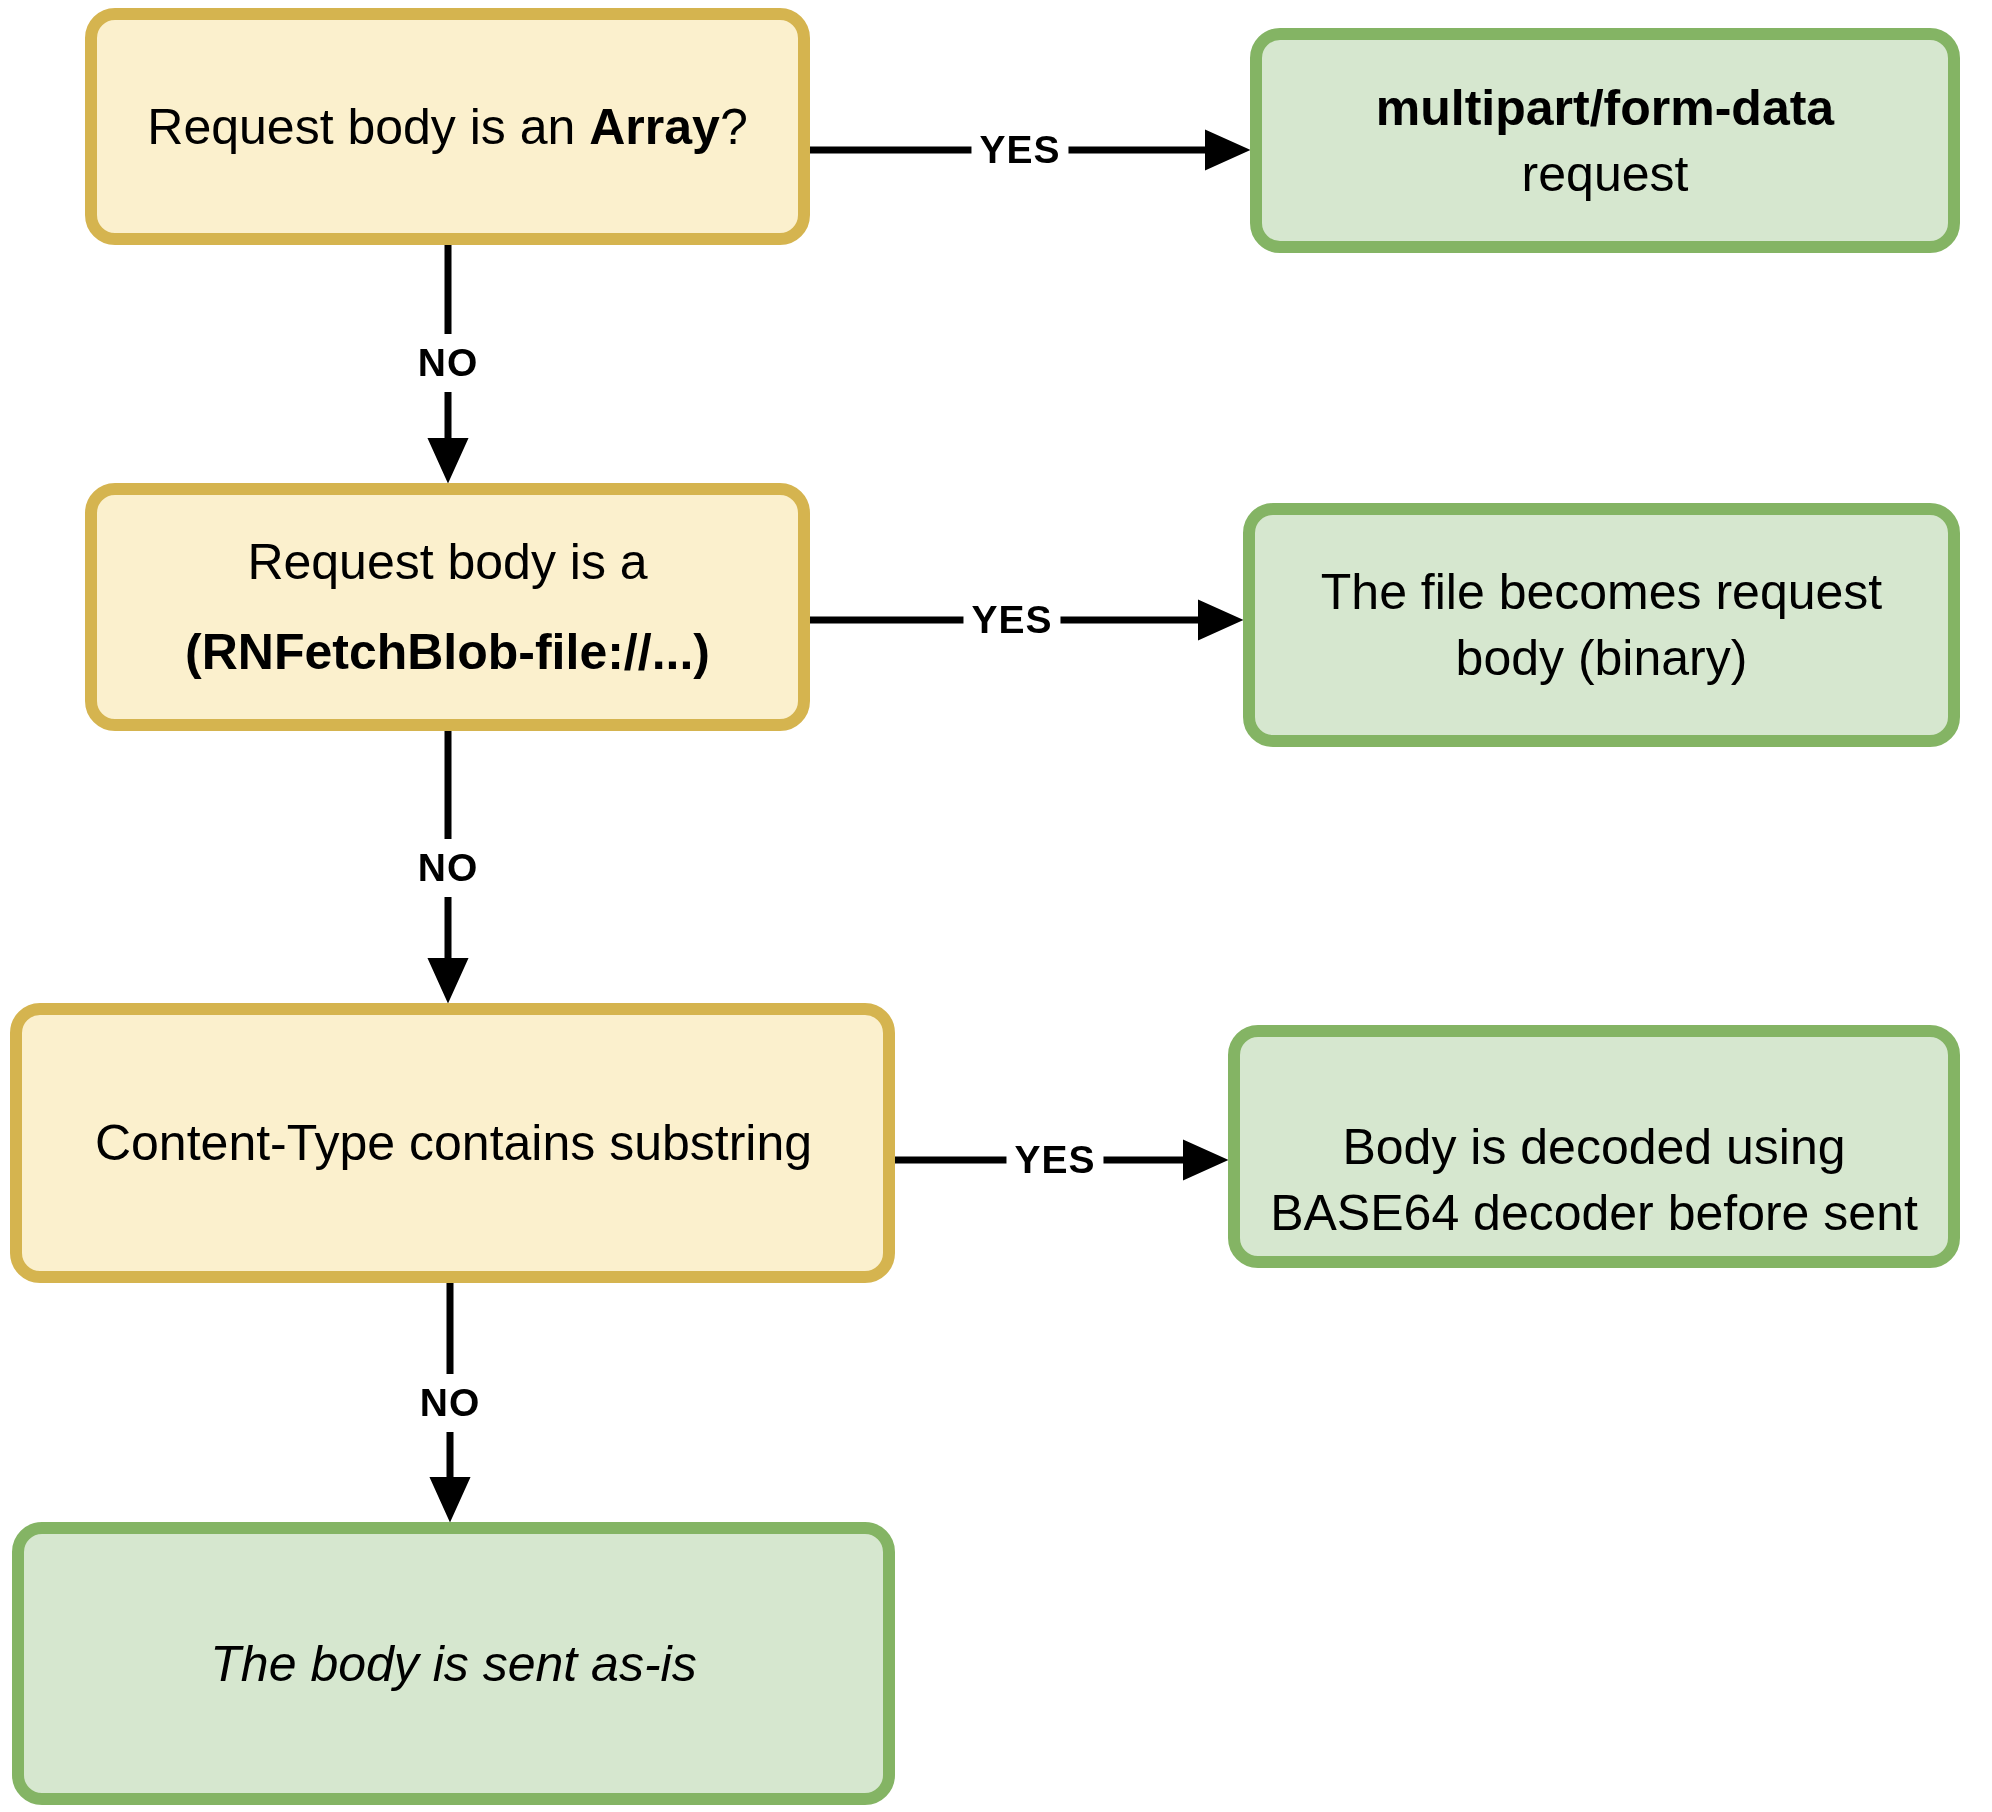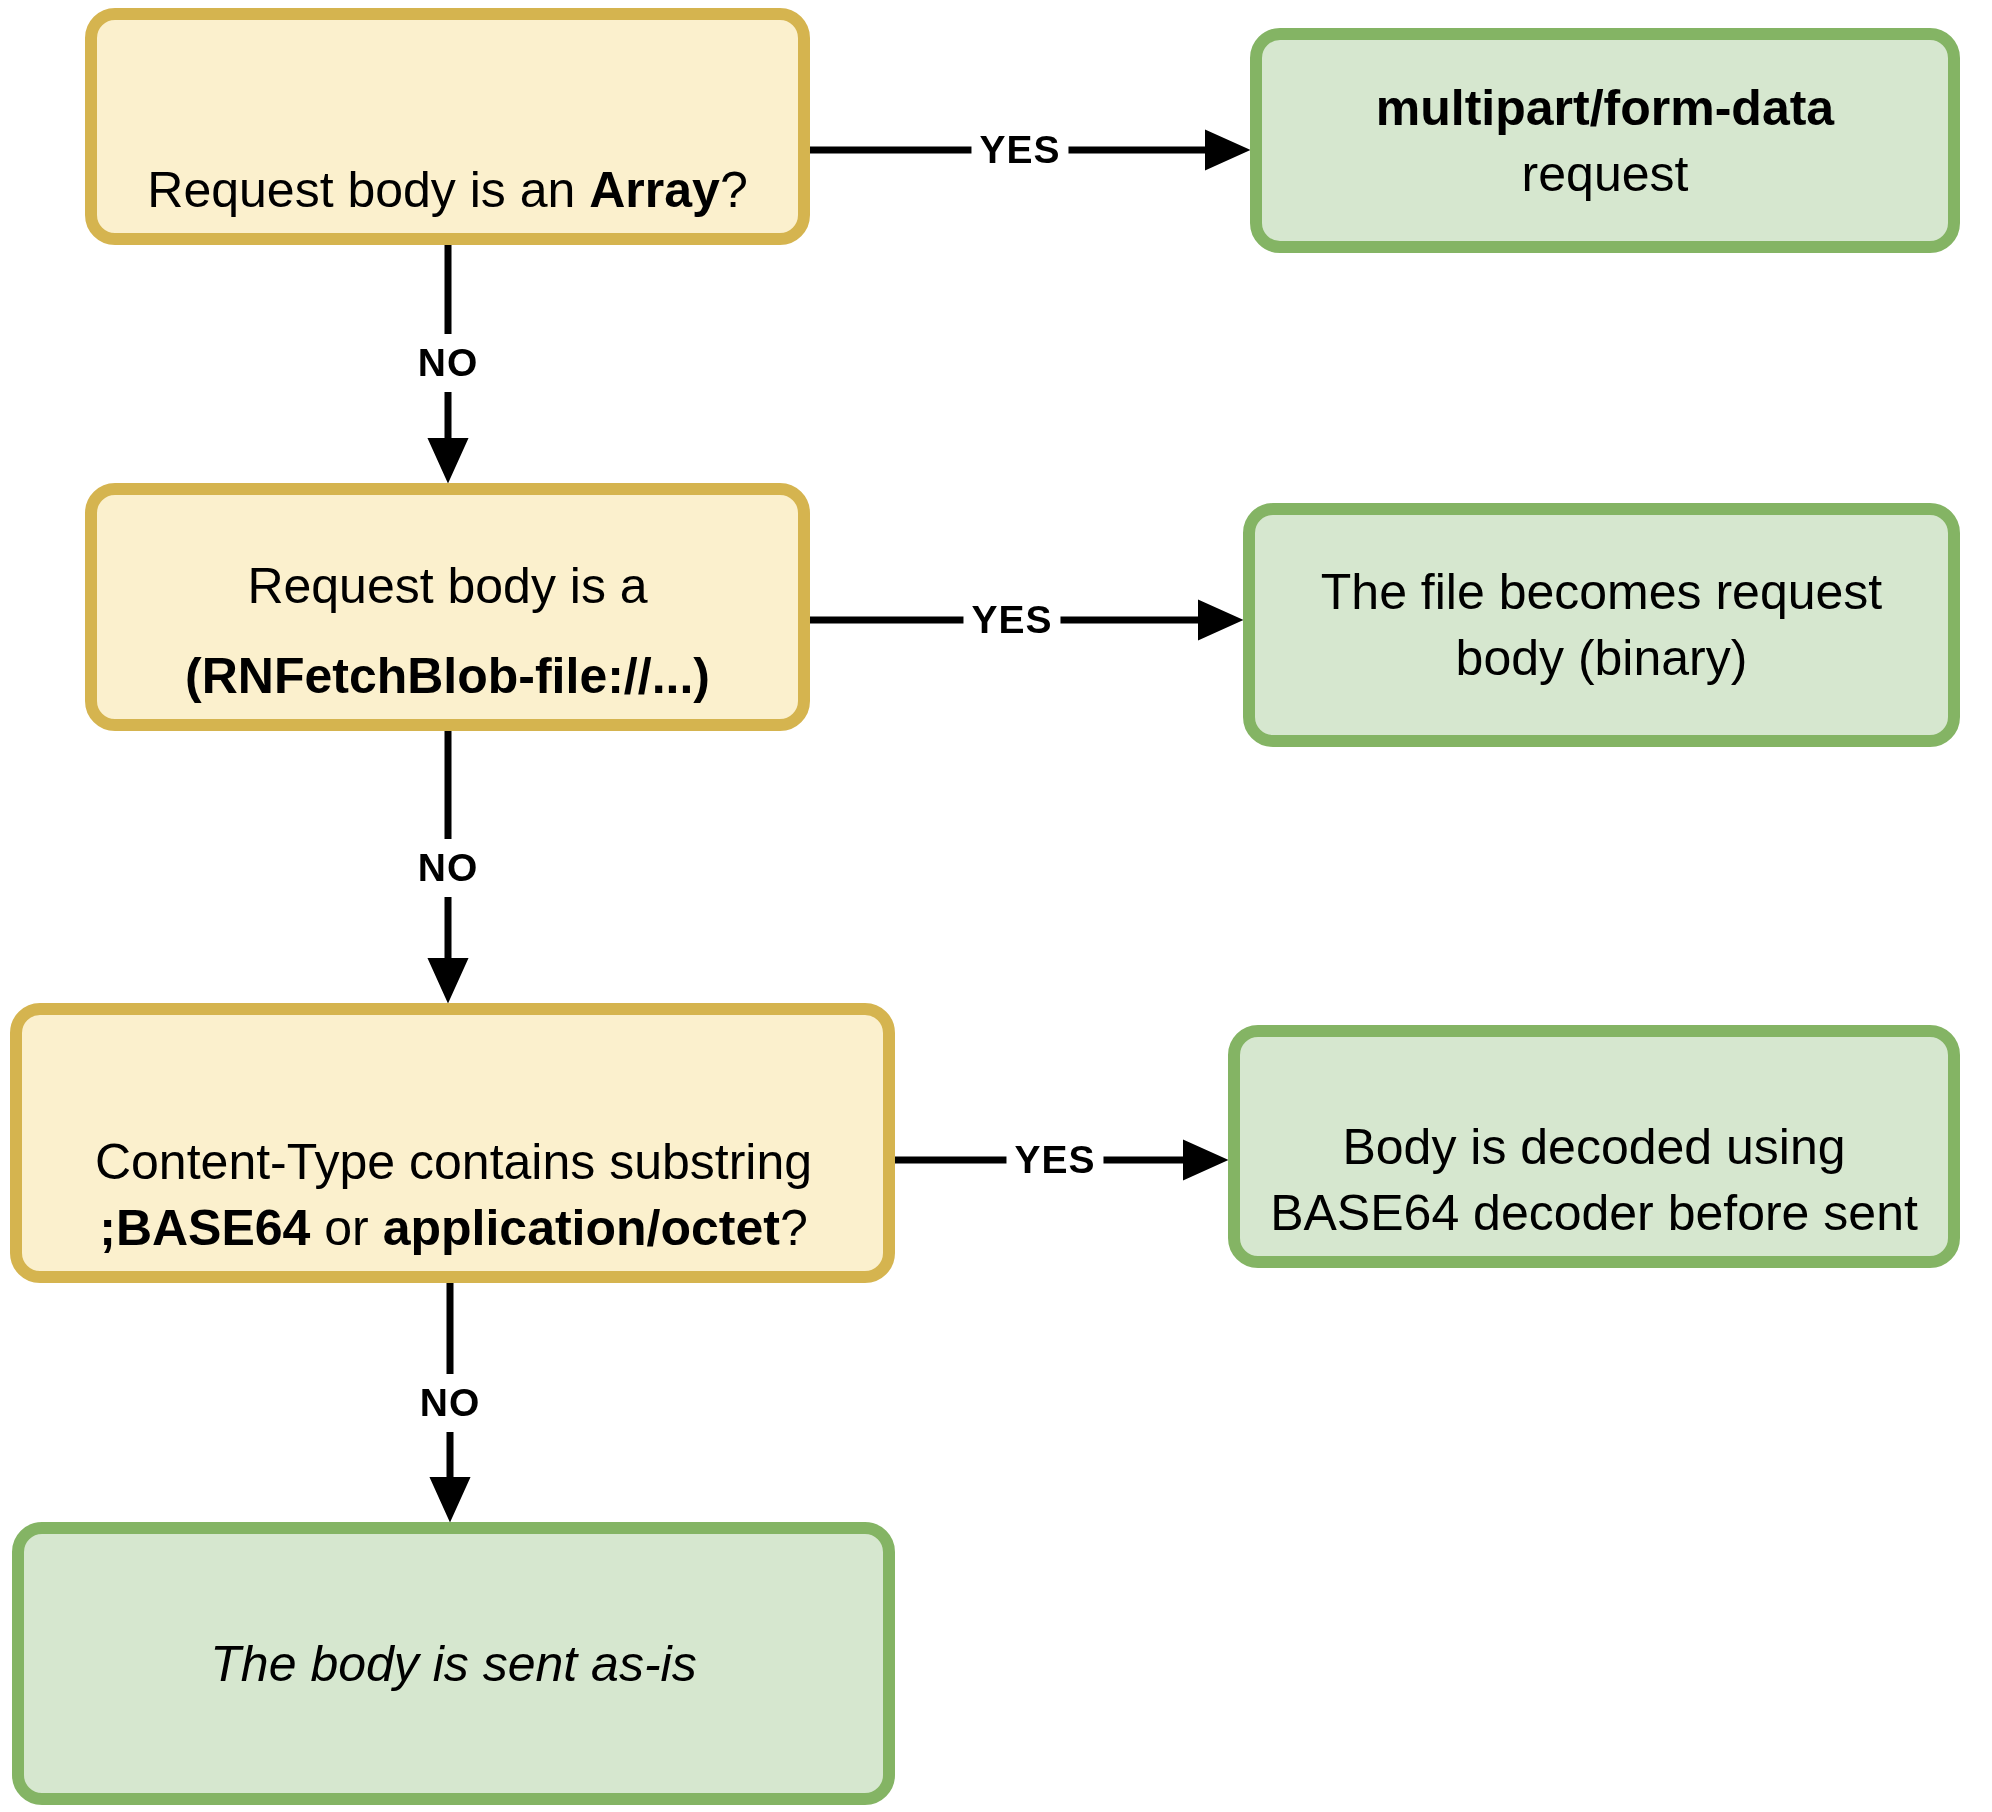--- a/index.html
+++ b/index.html
@@ -46,21 +46,20 @@
     border-radius: 30px;
     border-style: solid;
     border-width: 12px;
     font-size: 50px;
     line-height: 66px;
     padding: 10px 16px;
   }
   .node.question {
     background: var(--question_fill);
     border-color: var(--question_border);
-    justify-content: flex-end;
   }
   .node.result {
     background: var(--result_fill);
     border-color: var(--result_border);
   }
   .node b { font-weight: 700; }
   .edge-label {
     position: absolute;
     transform: translate(-50%, -50%);
     background: var(--background);
@@ -118,21 +117,20 @@
     <div><b>(RNFetchBlob-file://...)</b></div>
   </div>
 
   <div class="node result" style="left:1243px; top:503px; width:717px; height:244px;justify-content:center;">
     <div><span>The file becomes request</span></div>
     <div><span>body (binary)</span></div>
   </div>
 
   <div class="node question" style="left:10px; top:1003px; width:885px; height:280px;padding-left:18px;">
     <div><span>Content-Type contains substring</span></div>
-    <div><b>;BASE64</b><span> or </span><b>application/octet</b><span>?</span></div>
   </div>
 
   <div class="node result" style="left:1228px; top:1025px; width:732px; height:243px;justify-content:flex-end;">
     <div><span>Body is decoded using</span></div>
     <div><span>BASE64 decoder before sent</span></div>
   </div>
 
   <div class="node result" style="left:12px; top:1522px; width:883px; height:283px;font-style:italic;">
     <div><span>The body is sent as-is</span></div>
   </div>

